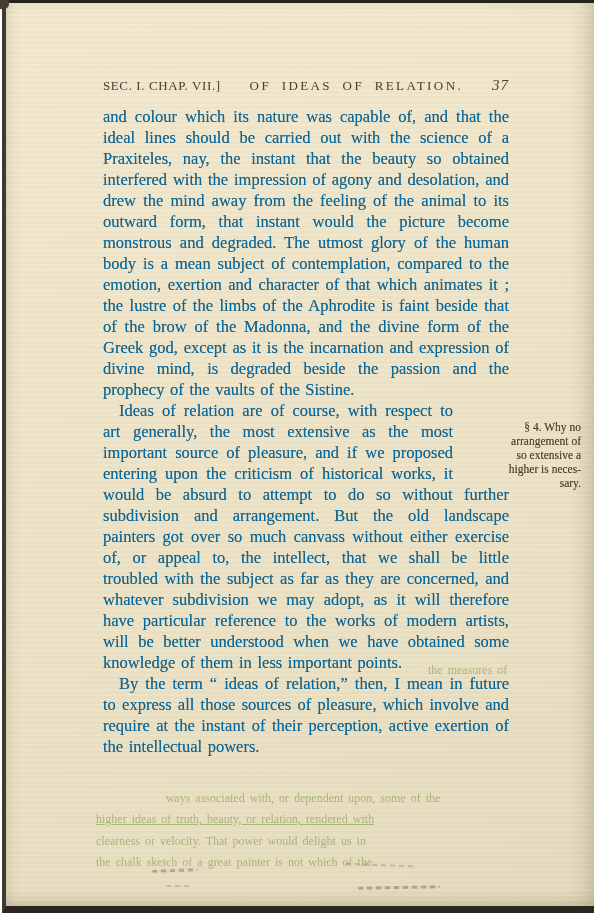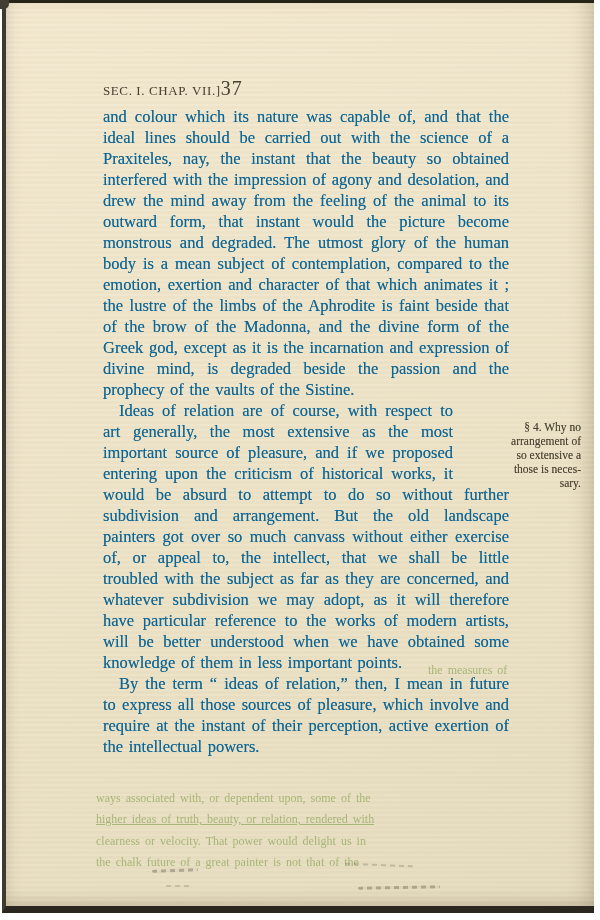--- a/index.html
+++ b/index.html
@@ -17,21 +17,21 @@
   
   #sheet::after{content:"";position:absolute;inset:0;pointer-events:none;
          background:repeating-linear-gradient(0deg,rgba(255,255,255,0.05) 0 2px,rgba(140,128,92,0.03) 2px 5px);}
   #corner-blob{position:absolute;left:0;top:0;width:9px;height:9px;background:#433e31;border-radius:0 0 5px 0;}
 
   
   #page-header{position:absolute;left:103px;top:77px;width:406px;display:flex;align-items:baseline;
          color:#46402f;}
   #sec-chap{font-size:13px;letter-spacing:0.6px;white-space:nowrap;}
   #run-title{flex:1;text-align:center;font-size:13px;letter-spacing:2.4px;word-spacing:5px;white-space:nowrap;}
-  #page-num{font-size:20px;letter-spacing:1px;}
+  #page-num{font-size:15px;letter-spacing:1px;font-style:italic;}
 
   
   #main-text{position:absolute;left:103px;top:106px;width:406px;color:#0369a1;
          font-size:16.5px;line-height:21px;text-align:justify;word-spacing:1.5px;
          text-shadow:0 0 0.5px rgba(66,60,49,0.55);}
   #main-text p{margin:0;}
   #main-text p.indented{text-indent:16px;}
   .note-spacer{float:right;width:56px;height:66px;}
 
   
@@ -50,40 +50,41 @@
 </style>
 </head>
 <body>
 
 <div id="scan">
   <div id="sheet"></div>
   <div id="corner-blob"></div>
 
   <div id="page-header">
     <span id="sec-chap">SEC. I. CHAP. VII.]</span>
+    <span id="run-title">OF IDEAS OF RELATION.</span>
     <span id="page-num">37</span>
   </div>
 
   <div class="bleed" style="left:428px;top:660px;width:120px;">the measures of</div>
-  <div class="bleed" style="left:96px;top:788px;width:414px;">ways associated with, or dependent upon, some of the</div>
+  <div class="bleed" style="left:96px;top:788px;width:414px;text-align:center;">ways associated with, or dependent upon, some of the</div>
   <div class="bleed" style="left:96px;top:809px;width:414px;text-decoration:underline;">higher ideas of truth, beauty, or relation, rendered with</div>
   <div class="bleed" style="left:96px;top:831px;width:414px;">clearness or velocity.  That power would delight us in</div>
-  <div class="bleed" style="left:96px;top:852px;width:414px;">the chalk future of a great painter is not that of the</div>
+  <div class="bleed" style="left:96px;top:852px;width:414px;">the chalk sketch of a great painter is not which of the</div>
 
   <div id="main-text">
     <p>and colour which its nature was capable of, and that the ideal lines should be carried out with the science of a Praxiteles, nay, the instant that the beauty so obtained interfered with the impression of agony and desolation, and drew the mind away from the feeling of the animal to its outward form, that instant would the picture become monstrous and degraded.  The utmost glory of the human body is a mean subject of contemplation, compared to the emotion, exertion and character of that which animates it ; the lustre of the limbs of the Aphrodite is faint beside that of the brow of the Madonna, and the divine form of the Greek god, except as it is the incarnation and expression of divine mind, is degraded beside the passion and the prophecy of the vaults of the Sistine.</p>
     <p class="indented"><span class="note-spacer"></span><span>Ideas of relation are of course, with respect to art generally, the most extensive as the most important source of pleasure, and if we proposed entering upon the criticism of historical works, it would be absurd to attempt to do so without further subdivision and arrangement.  But the old landscape painters got over so much canvass without either exercise of, or appeal to, the intellect, that we shall be little troubled with the subject as far as they are concerned, and whatever subdivision we may adopt, as it will therefore have particular reference to the works of modern artists, will be better understood when we have obtained some knowledge of them in less important points.</span></p>
     <p class="indented">By the term “ ideas of relation,” then, I mean in future to express all those sources of pleasure, which involve and require at the instant of their perception, active exertion of the intellectual powers.</p>
   </div>
 
   <div id="margin-note">
     <div class="note-line first">§ 4. Why no</div>
     <div class="note-line">arrangement of</div>
     <div class="note-line">so extensive a</div>
-    <div class="note-line">those is neces-</div>
+    <div class="note-line">higher is neces-</div>
     <div class="note-line">sary.</div>
   </div>
 
   <div class="smudge" style="left:152px;top:869px;width:46px;height:3px;transform:rotate(-2deg);"></div>
   <div class="smudge" style="left:345px;top:864px;width:68px;height:2px;transform:rotate(2deg);opacity:0.7;"></div>
   <div class="smudge" style="left:358px;top:886px;width:82px;height:3px;transform:rotate(-1deg);"></div>
   <div class="smudge" style="left:166px;top:885px;width:26px;height:2px;opacity:0.6;"></div>
 </div>
 
 </body></html>

